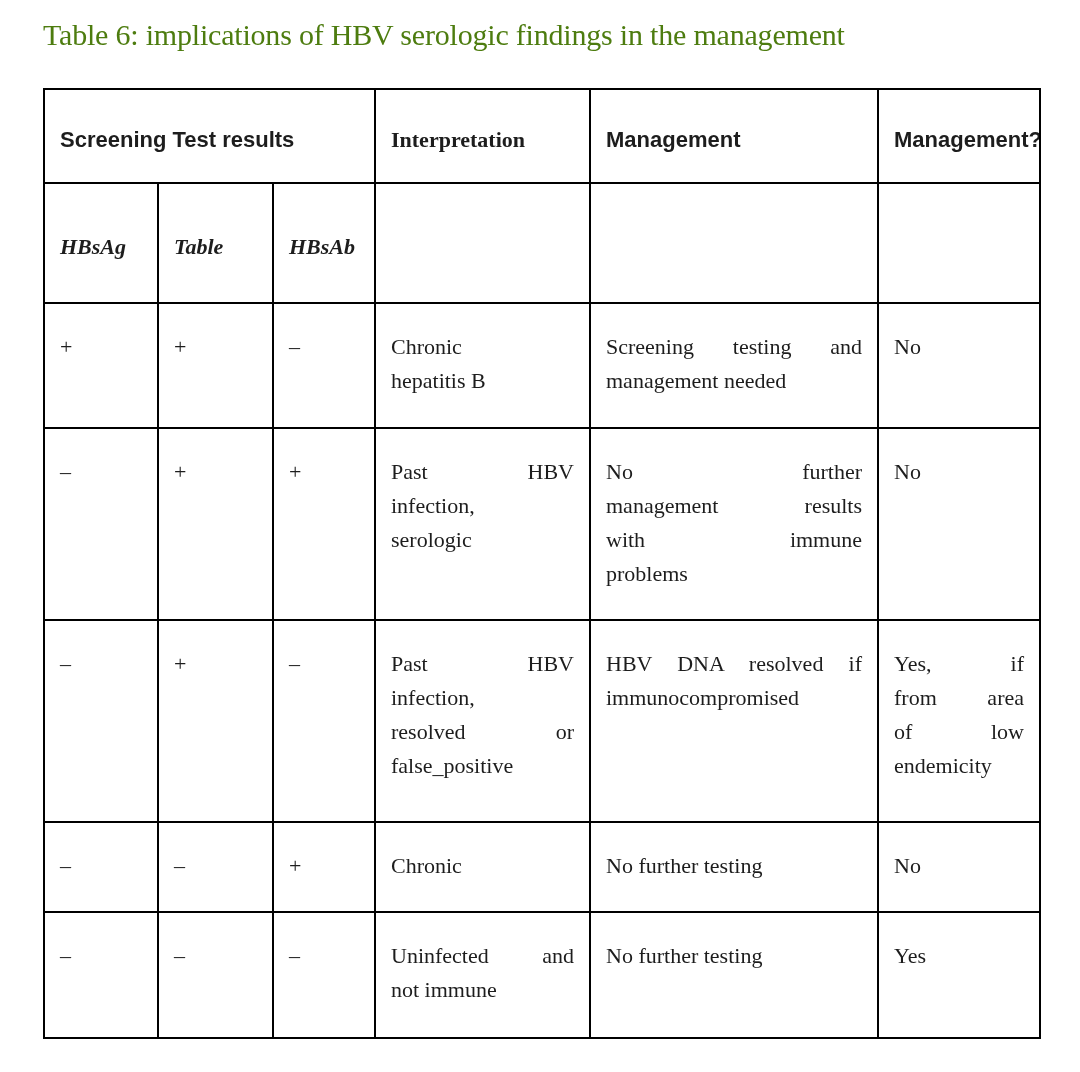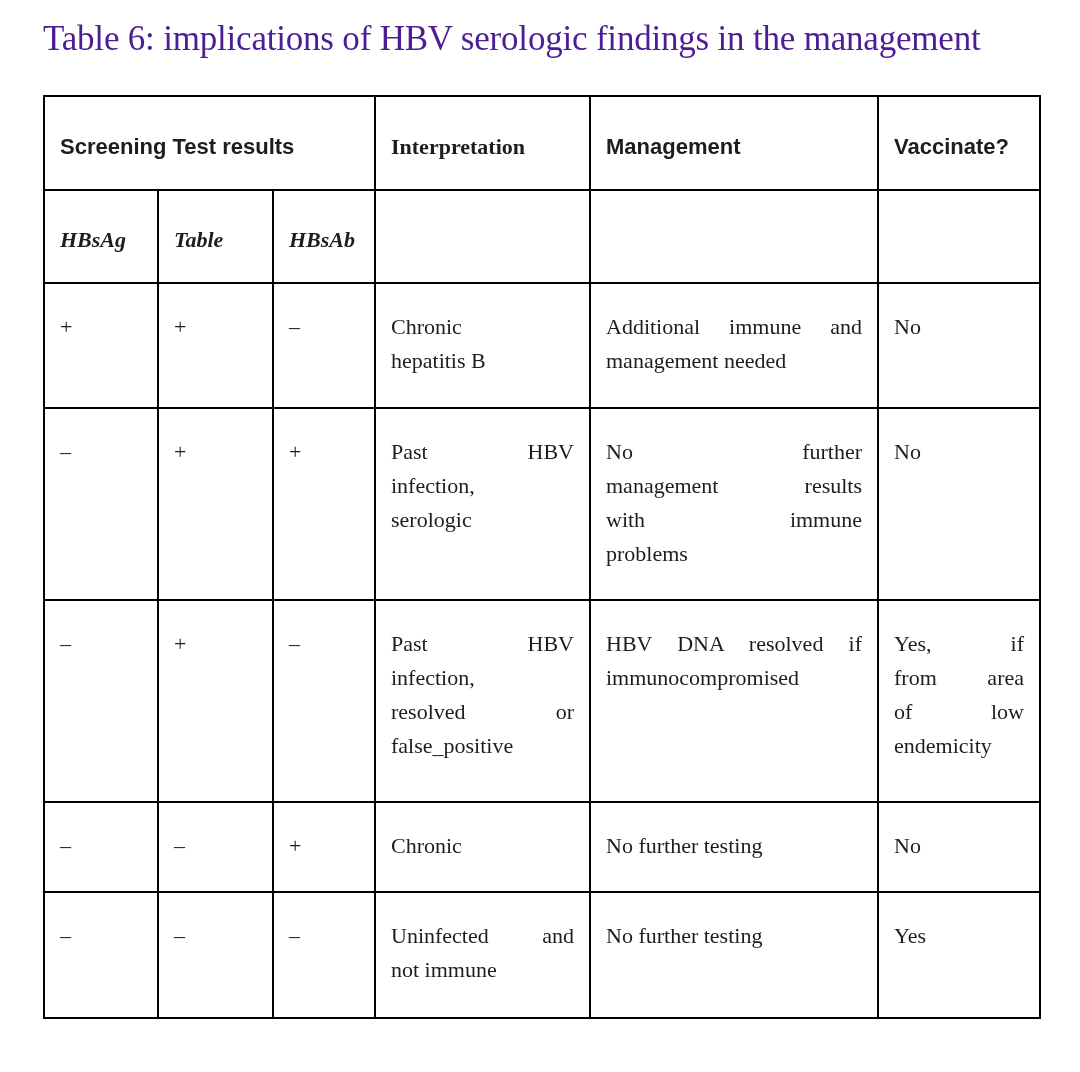--- a/index.html
+++ b/index.html
@@ -4,39 +4,39 @@
 <style>
   html,body { margin:0; padding:0; background:#ffffff; }
   body {
     width:1080px; height:1072px; overflow:hidden;
     font-family:"Liberation Serif", serif;
     color:#1d1d1d;
   }
   .wrap { padding:14px 41px 0 43px; }
 
   .title {
-    font-size:35px; line-height:1.42; color:#4c1d95;
+    font-size:30px; line-height:1.42; color:#4d7c0f;
     letter-spacing:-0.2px;
   }
 
   table.hbv {
     border-collapse:collapse; table-layout:fixed;
     width:996px; margin-top:31px;
   }
   table.hbv td {
     border:2px solid #000000;
     vertical-align:top;
     padding:26px 15px 18px 15px;
     font-size:22px; line-height:34px;
     color:#1d1d1d;
     overflow:hidden;
   }
   tr.hrow td { vertical-align:middle; padding-top:18px; padding-bottom:10px; }
   tr.r1 { height:94px; }
-  tr.r2 { height:93px;margin-left:36px; }
+  tr.r2 { height:120px;margin-left:36px; }
   tr.r3 { height:125px; }
   tr.r4 { height:192px; }
   tr.r5 { height:202px; }
   tr.r6 { height:90px; }
   tr.r7 { height:126px; }
 
   .th-sans {
     font-family:"Liberation Sans", sans-serif;
     font-weight:bold; font-size:23px; line-height:30px;
   }
@@ -64,42 +64,42 @@
       <col style="width:215px">
         <col style="width:288px">
         <col style="width:162px">
     </colgroup>
 
     <tbody>
         <tr class="hrow r1">
       <td colspan="3" class="th-sans">Screening Test results</td>
       <td class="th-serif">Interpretation</td>
       <td class="th-sans">Management</td>
-      <td class="th-sans">Vaccinate?</td>
+      <td class="th-sans">Management?</td>
     </tr>
 
     <tr class="hrow r2">
       <td class="th-sub">HBsAg</td>
       <td class="th-sub">Table</td>
       <td class="th-sub">HBsAb</td>
       <td></td>
       <td></td>
       <td></td>
     </tr>
 
     <tr class="r3">
       <td class="sign">+</td>
       <td class="sign">+</td>
       <td class="sign">–</td>
       <td>
             <div class="jl">Chronic</div>
             <div>hepatitis B</div>
           </td>
       <td>
-            <div class="jl">Additional immune and</div>
+            <div class="jl">Screening testing and</div>
             <div>management needed</div>
           </td>
       <td>
             <div>No</div>
           </td>
     </tr>
 
     <tr class="r4">
       <td class="sign">–</td>
       <td class="sign">+</td>

